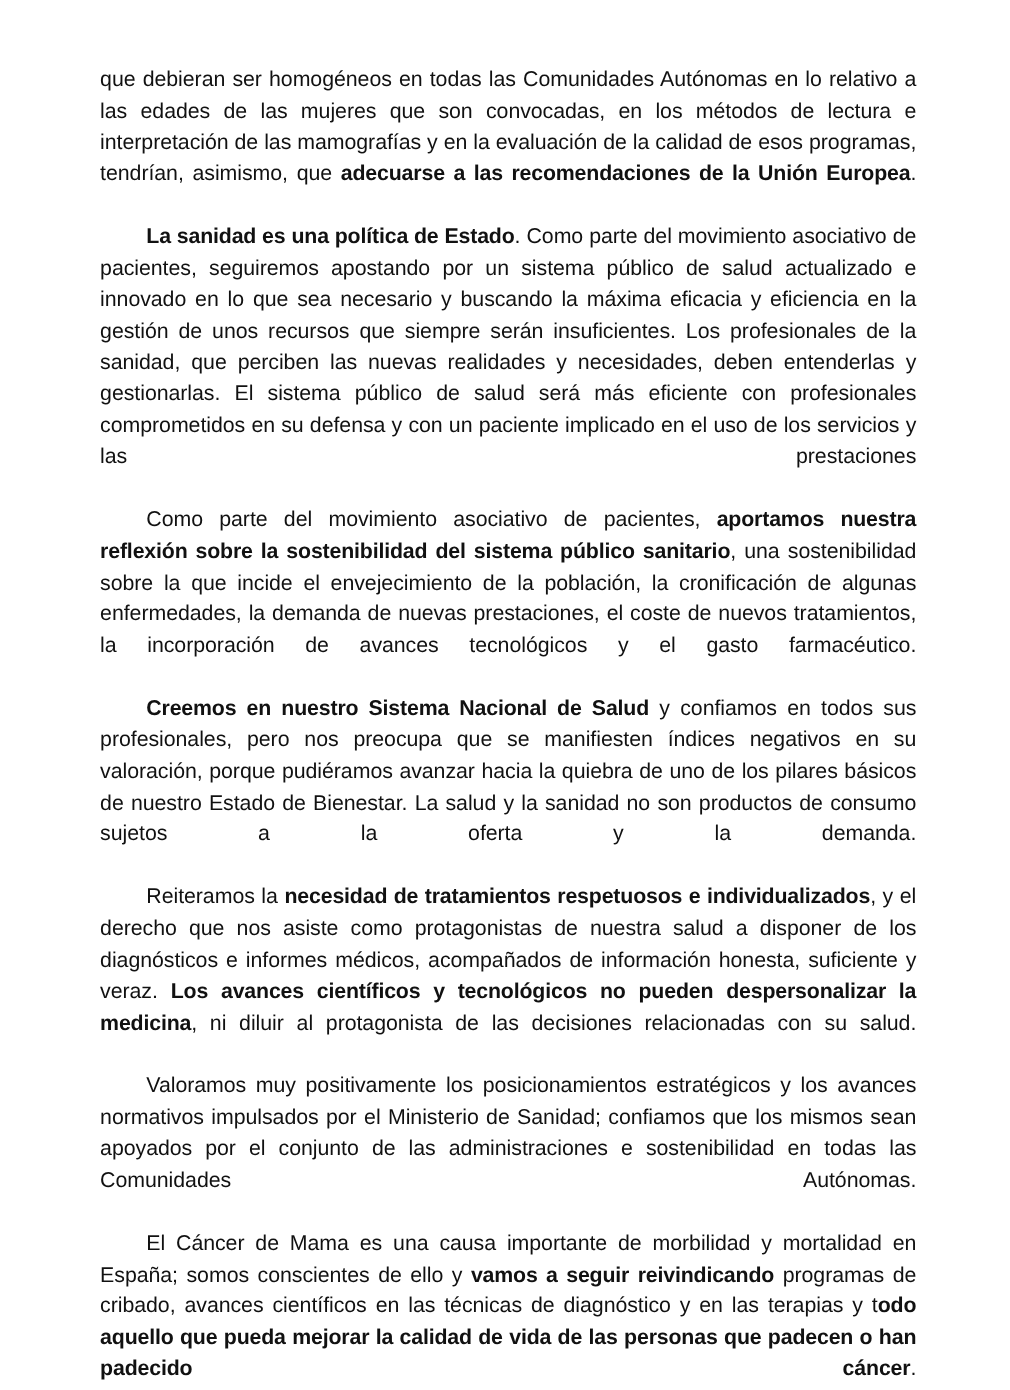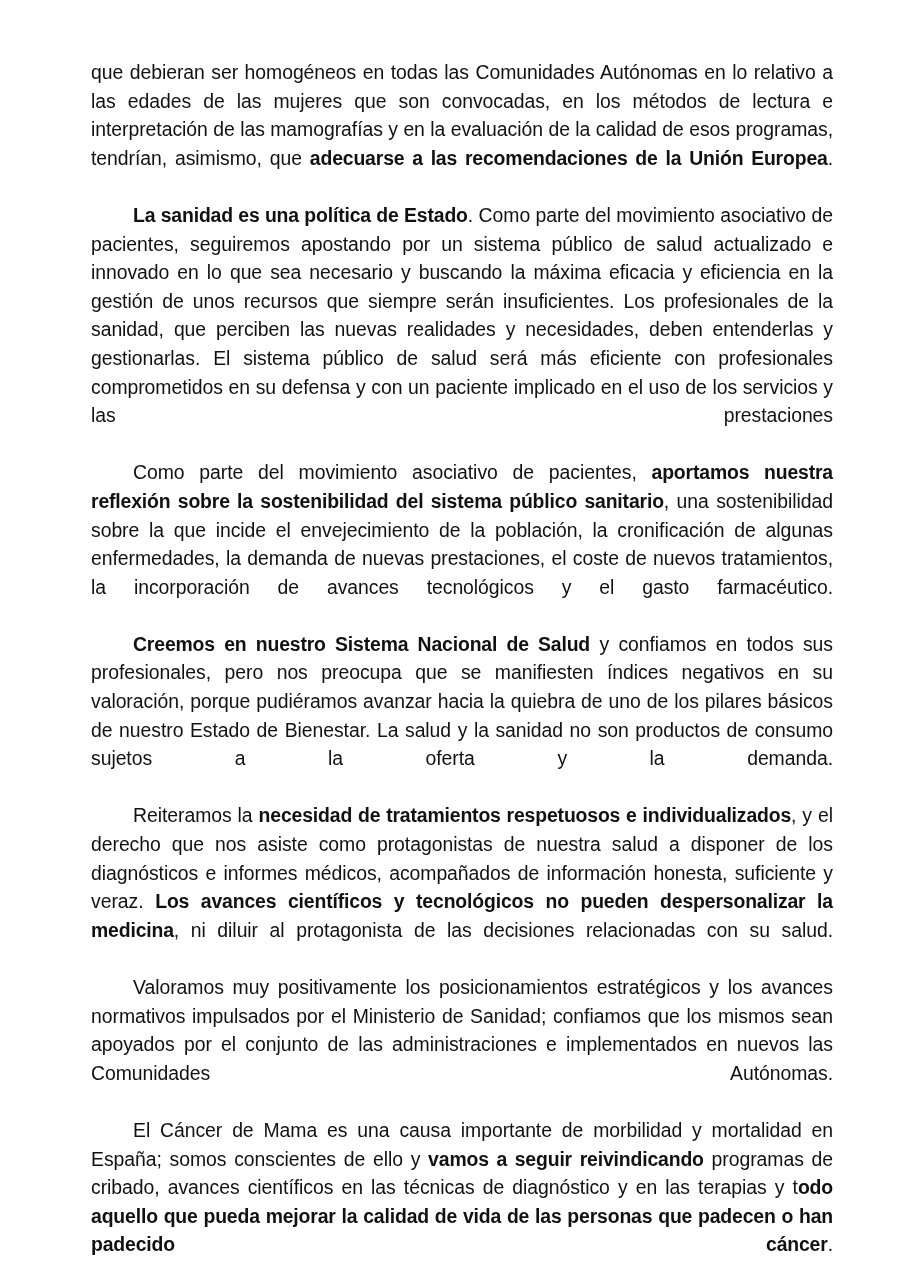--- a/index.html
+++ b/index.html
@@ -66,16 +66,16 @@
 <body>
 
 <div id="page">
   <div id="text-block">
 
   <p class="para"><span>que debieran ser homogéneos en todas las Comunidades Autónomas en lo relativo a las edades de las mujeres que son convocadas, en los métodos de lectura e interpretación de las mamografías y en la evaluación de la calidad de esos programas, tendrían, asimismo, que </span><span class="bold">adecuarse a las recomendaciones de la Unión Europea</span><span>.</span></p>
       <p class="para indent"><span class="bold">La sanidad es una política de Estado</span><span>. Como parte del movimiento asociativo de pacientes, seguiremos apostando por un sistema público de salud actualizado e innovado en lo que sea necesario y buscando la máxima eficacia y eficiencia en la gestión de unos recursos que siempre serán insuficientes. Los profesionales de la sanidad, que perciben las nuevas realidades y necesidades, deben entenderlas y gestionarlas. El sistema público de salud será más eficiente con profesionales comprometidos en su defensa y con un paciente implicado en el uso de los servicios y las prestaciones</span></p>
       <p class="para indent"><span>Como parte del movimiento asociativo de pacientes, </span><span class="bold">aportamos nuestra reflexión sobre la sostenibilidad del sistema público sanitario</span><span>, una sostenibilidad sobre la que incide el envejecimiento de la población, la cronificación de algunas enfermedades, la demanda de nuevas prestaciones, el coste de nuevos tratamientos, la incorporación de avances tecnológicos y el gasto farmacéutico.</span></p>
       <p class="para indent"><span class="bold">Creemos en nuestro Sistema Nacional de Salud</span><span> y confiamos en todos sus profesionales, pero nos preocupa que se manifiesten índices negativos en su valoración, porque pudiéramos avanzar hacia la quiebra de uno de los pilares básicos de nuestro Estado de Bienestar. La salud y la sanidad no son productos de consumo sujetos a la oferta y la demanda.</span></p>
       <p class="para indent"><span>Reiteramos la </span><span class="bold">necesidad de tratamientos respetuosos e individualizados</span><span>, y el derecho que nos asiste como protagonistas de nuestra salud a disponer de los diagnósticos e informes médicos, acompañados de información honesta, suficiente y veraz. </span><span class="bold">Los avances científicos y tecnológicos no pueden despersonalizar la medicina</span><span>, ni diluir al protagonista de las decisiones relacionadas con su salud.</span></p>
-      <p class="para indent"><span>Valoramos muy positivamente los posicionamientos estratégicos y los avances normativos impulsados por el Ministerio de Sanidad; confiamos que los mismos sean apoyados por el conjunto de las administraciones e implementados en nuevos las Comunidades Autónomas.</span></p>
+      <p class="para indent"><span>Valoramos muy positivamente los posicionamientos estratégicos y los avances normativos impulsados por el Ministerio de Sanidad; confiamos que los mismos sean apoyados por el conjunto de las administraciones e sostenibilidad en todas las Comunidades Autónomas.</span></p>
       <p class="para indent"><span>El Cáncer de Mama es una causa importante de morbilidad y mortalidad en España; somos conscientes de ello y </span><span class="bold">vamos a seguir reivindicando</span><span> programas de cribado, avances científicos en las técnicas de diagnóstico y en las terapias y t</span><span class="bold">odo aquello que pueda mejorar la calidad de vida de las personas que padecen o han padecido cáncer</span><span>.</span></p>
     </div>
 </div>
 
 </body></html>

